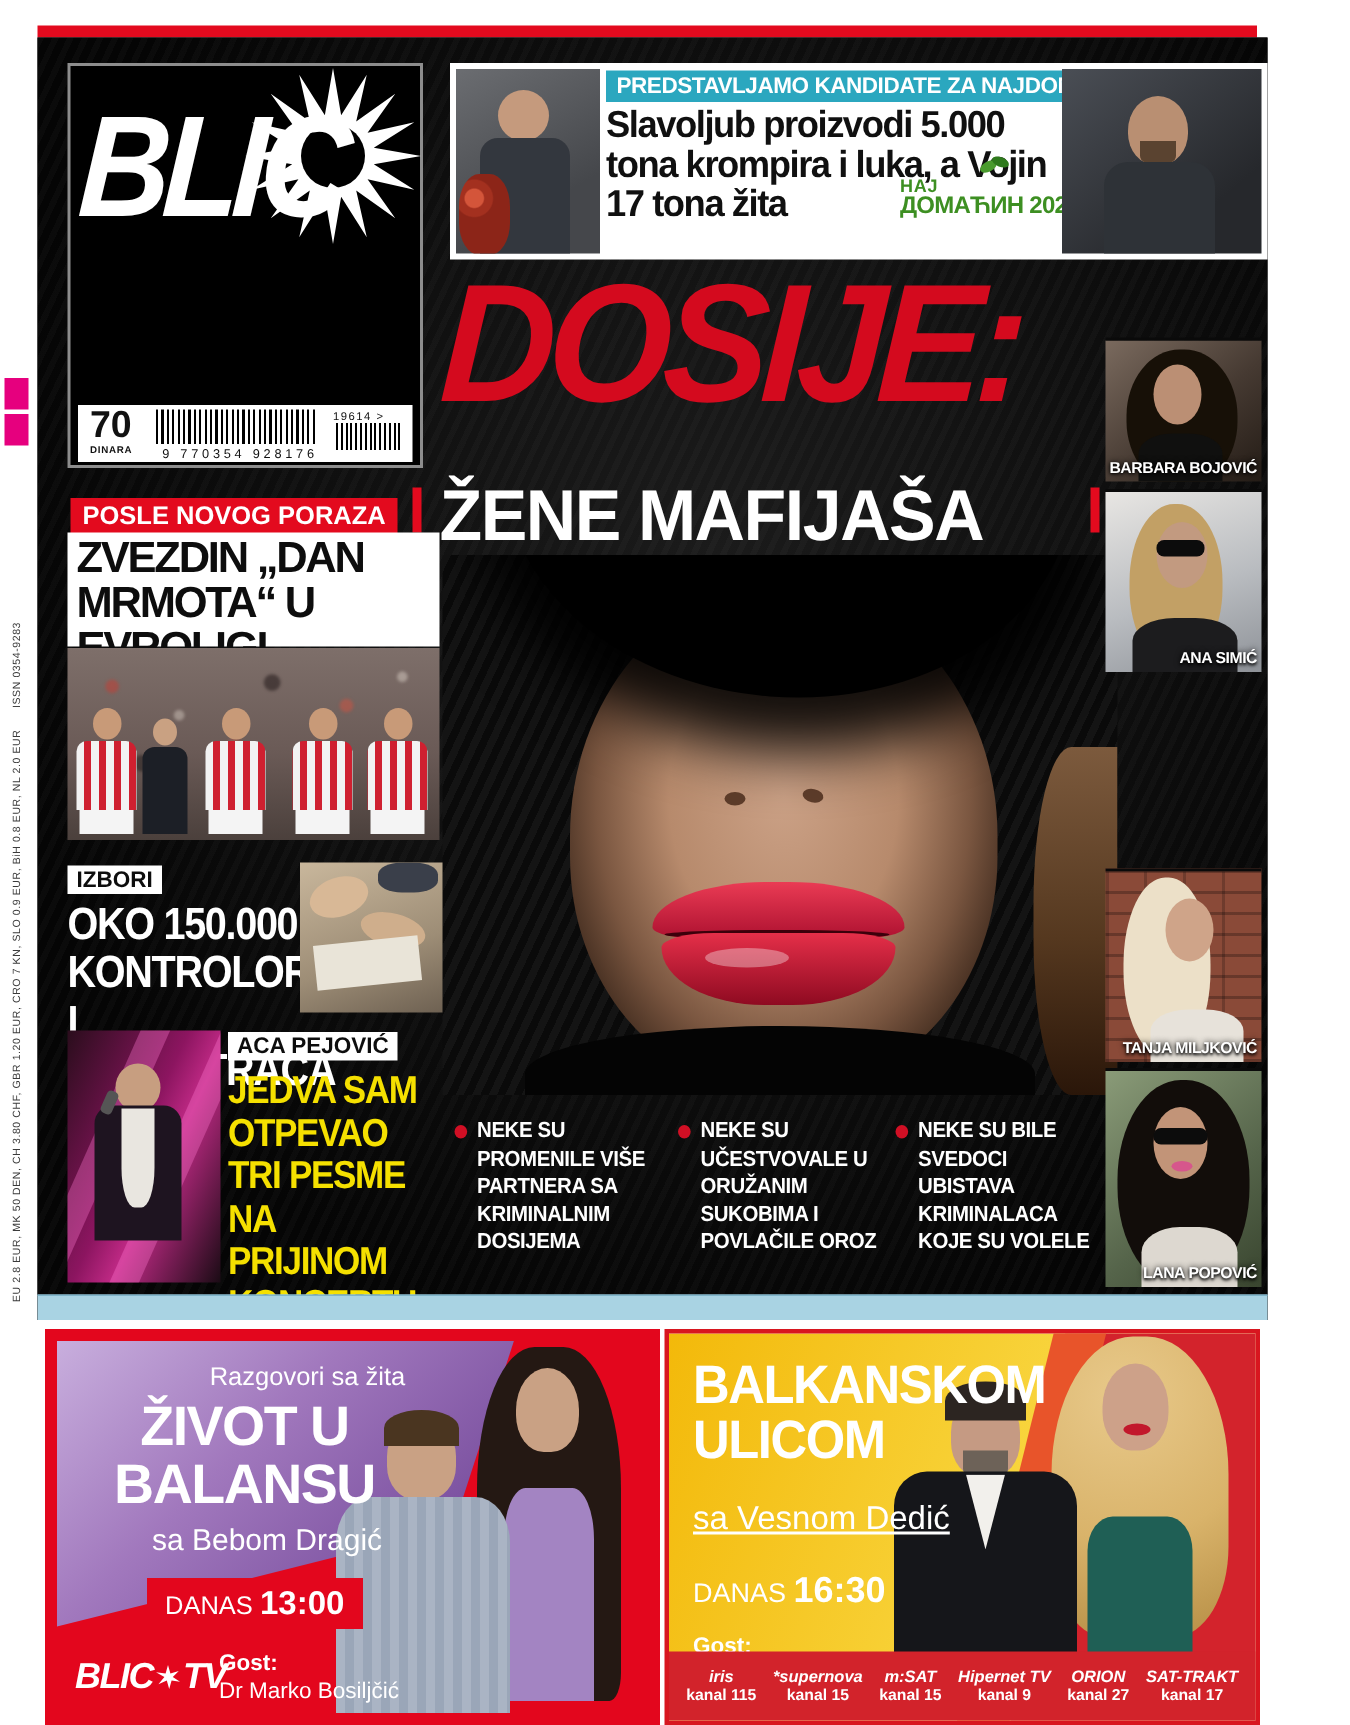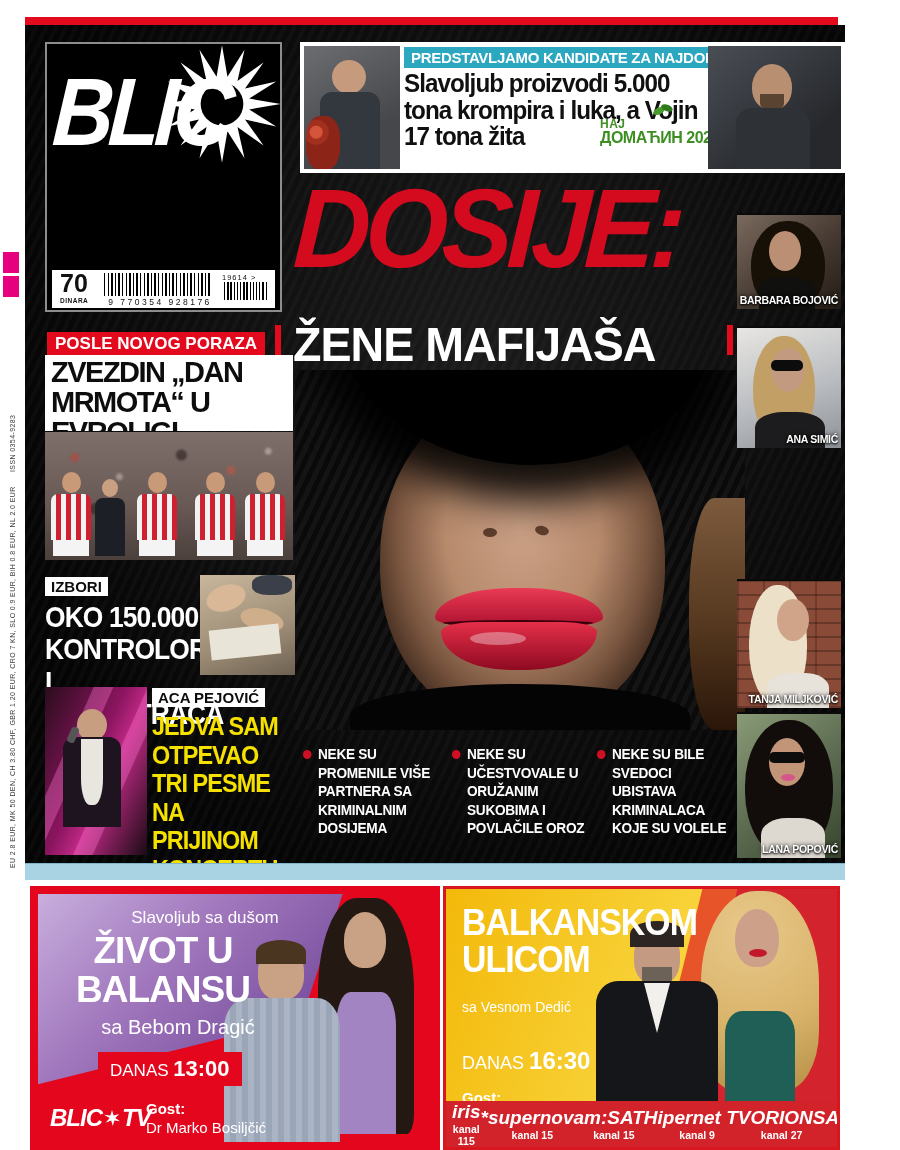--- a/index.html
+++ b/index.html
@@ -135,28 +135,28 @@
   .adL-time{position:absolute;left:60px;top:158px;background:var(--adred);padding:4px 12px;font-size:17px;}
   .adL-time b{font-size:22px;font-weight:700;}
   .adL-gost{position:absolute;left:108px;top:206px;font-size:15px;line-height:1.25;}
   .blictv{position:absolute;left:12px;bottom:10px;color:#fff;font-weight:900;font-style:italic;font-size:24px;letter-spacing:-1px;display:flex;align-items:center;gap:2px;}
   .fig{position:absolute;}
   .adR{position:absolute;left:443px;top:886px;width:397px;height:264px;border:3px solid #d8161f;
     background:linear-gradient(110deg,var(--gold1) 0%,#f8d43c 55%,var(--gold2) 100%);overflow:hidden;}
   .adR-redpanel{position:absolute;right:-20px;top:0;width:165px;height:100%;background:#d3232c;transform:skewX(-8deg);}
   .adR-orange{position:absolute;right:130px;top:-30px;width:34px;height:300px;background:#e8542a;transform:rotate(14deg);}
   .adR-title{position:absolute;left:16px;top:16px;width:250px;font-size:36px;font-weight:800;color:#fff;line-height:1.02;letter-spacing:-1px;transform:scaleX(.94);transform-origin:left top;}
-  .adR-sub{position:absolute;left:16px;top:110px;font-size:14px;color:#fff;}
+  .adR-sub{position:absolute;left:16px;top:110px;font-size:22px;color:#fff;text-decoration:underline;}
   .adR-time{position:absolute;left:16px;top:158px;font-size:18px;color:#fff;}
   .adR-time b{font-size:24px;font-weight:700;}
   .adR-gost{position:absolute;left:16px;top:200px;font-size:15px;color:#fff;line-height:1.25;}
   .chanstrip{position:absolute;left:0;right:0;bottom:0;height:46px;background:var(--stripred);
     display:flex;align-items:center;justify-content:space-around;padding:0 6px;}
   .chan{text-align:center;color:#fff;line-height:1.15;}
-  .chan .lg{font-size:19px;font-weight:800;font-style:italic;white-space:nowrap;}
+  .chan .lg{font-size:11px;font-weight:800;font-style:italic;white-space:nowrap;}
   .chan .kn{font-size:10.5px;font-weight:600;}
 </style>
 </head>
 <body>
 
 <div id="root">
 
   <div class="vtext">
     <span>EU 2.8 EUR, MK 50 DEN, CH 3.80 CHF, GBR 1.20 EUR, CRO 7 KN, SLO 0.9 EUR, BiH 0.8 EUR, NL 2.0 EUR</span>
     <span>ISSN 0354-9283</span>
@@ -281,21 +281,21 @@
       <div class="beam" style="left:12px;"></div>
       <div class="beam" style="left:66px;"></div>
       <div class="abs" style="left:32px;top:22px;width:30px;height:32px;border-radius:50%;background:#c79e80;"></div>
       <div class="abs" style="left:18px;top:50px;width:58px;height:90px;border-radius:12px 12px 0 0;background:#1e1420;"></div>
       <div class="abs" style="left:36px;top:52px;width:22px;height:66px;border-radius:0 0 40% 40%;background:#e9e6e0;"></div>
       <div class="abs" style="left:24px;top:40px;width:8px;height:16px;border-radius:3px;background:#555;transform:rotate(24deg);"></div>
     </div>
     <div class="whitelabel" style="left:127px;top:663px;">ACA PEJOVIĆ</div>
     <div class="bighead-y" style="left:127px;top:687px;width:150px;font-size:26px;">JEDVA SAM OTPEVAO TRI PESME NA PRIJINOM KONCERTU</div>
 
-    <div class="portrait" style="top:188px;height:96px;background:linear-gradient(140deg,#7a6a5e,#463a32 55%,#241c16);">
+    <div class="portrait" style="top:200px;height:96px;background:linear-gradient(140deg,#7a6a5e,#463a32 55%,#241c16);">
       <div class="ph-hair" style="left:14px;top:6px;width:74px;height:92px;background:#171007;"></div>
       <div class="ph-head" style="left:32px;top:16px;width:32px;height:40px;background:#bb8f74;"></div>
       <div class="ph-body" style="left:22px;top:62px;width:56px;height:34px;background:#10100f;"></div>
       <div class="pname">BARBARA BOJOVIĆ</div>
     </div>
     <div class="portrait" style="top:301px;height:122px;background:linear-gradient(160deg,#e8e6e3,#b9bcc0 55%,#8e9298);">
       <div class="ph-hair" style="left:16px;top:8px;width:62px;height:108px;background:#c2a065;"></div>
       <div class="ph-head" style="left:34px;top:20px;width:34px;height:44px;background:#c29a80;"></div>
       <div class="ph-glass" style="left:34px;top:32px;width:32px;"></div>
       <div class="ph-body" style="left:18px;top:84px;width:70px;height:38px;background:#1c1c1e;"></div>
@@ -328,21 +328,21 @@
         <div class="abs" style="left:18px;top:0;width:96px;height:236px;border-radius:40% 40% 8% 8%;background:#241813;"></div>
         <div class="abs" style="left:44px;top:14px;width:42px;height:56px;border-radius:50% 50% 44% 44%;background:#c9a184;"></div>
         <div class="abs" style="left:36px;top:94px;width:60px;height:142px;border-radius:24% 24% 0 0;background:#a384c2;"></div>
       </div>
 
       <div class="fig" style="left:168px;top:52px;width:150px;height:204px;">
         <div class="abs" style="left:52px;top:0;width:46px;height:54px;border-radius:46% 46% 42% 42%;background:#c9a184;"></div>
         <div class="abs" style="left:50px;top:-6px;width:50px;height:24px;border-radius:50% 50% 0 0;background:#4a3categorical520;background:#4a3520;"></div>
         <div class="abs" style="left:18px;top:52px;width:116px;height:152px;border-radius:20% 20% 0 0;background:repeating-linear-gradient(90deg,#aab4c4 0 6px,#9aa6b8 6px 12px);"></div>
       </div>
-      <div class="adtxt adL-kick">Slavoljub sa dušom</div>
+      <div class="adtxt adL-kick">Razgovori sa žita</div>
       <div class="adtxt adL-title">ŽIVOT U BALANSU</div>
       <div class="adtxt adL-sub">sa Bebom Dragić</div>
       <div class="adtxt adL-time">
         <span>DANAS</span>
         <b>13:00</b>
       </div>
       <div class="adtxt adL-gost">
         <b>Gost:</b><br>
         <span>Dr Marko Bosiljčić</span>
       </div>

